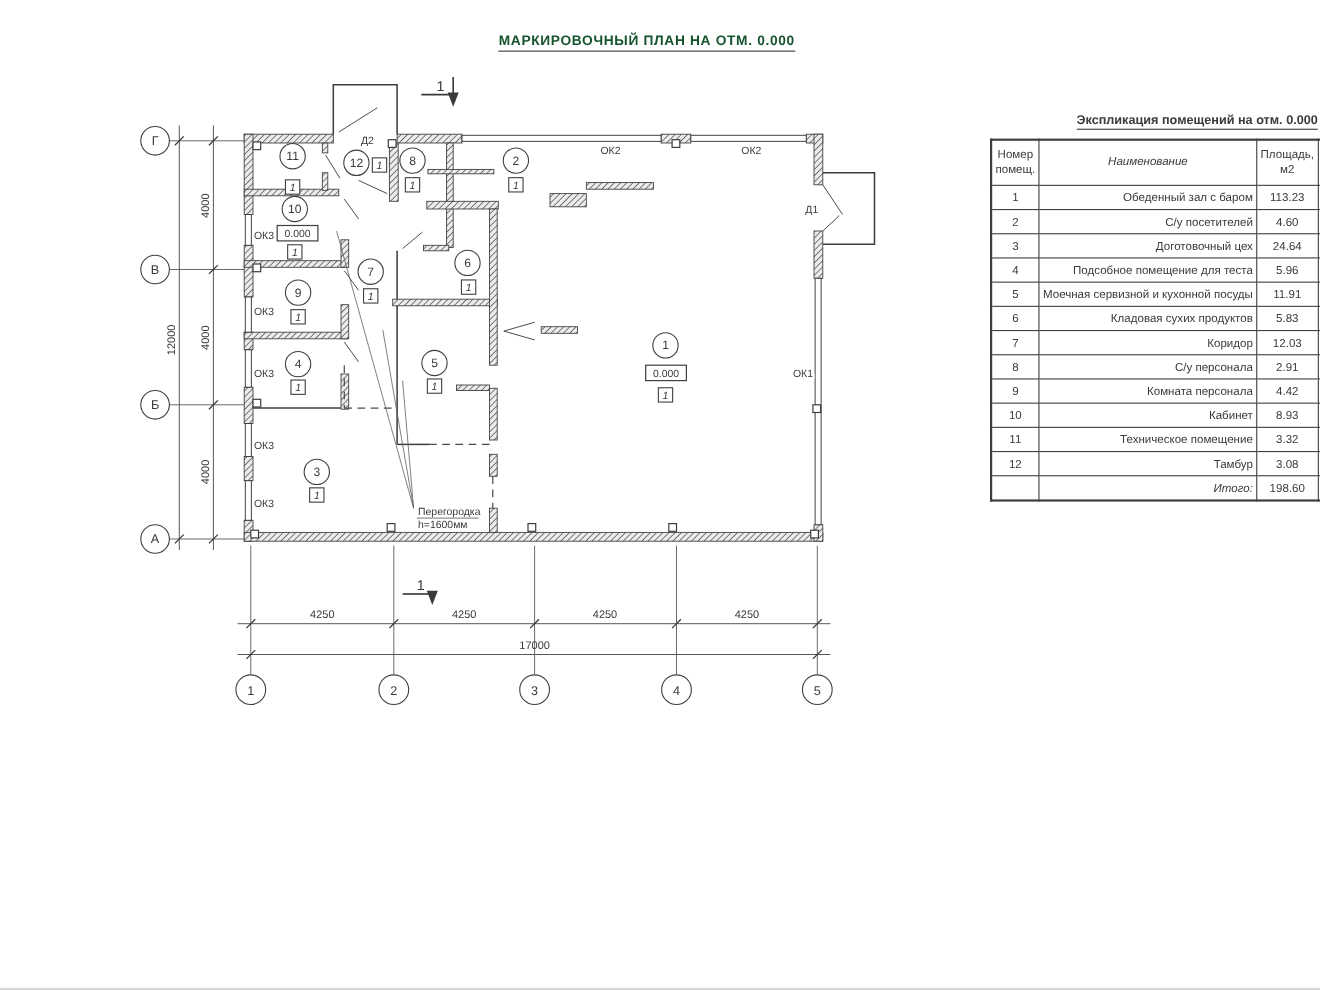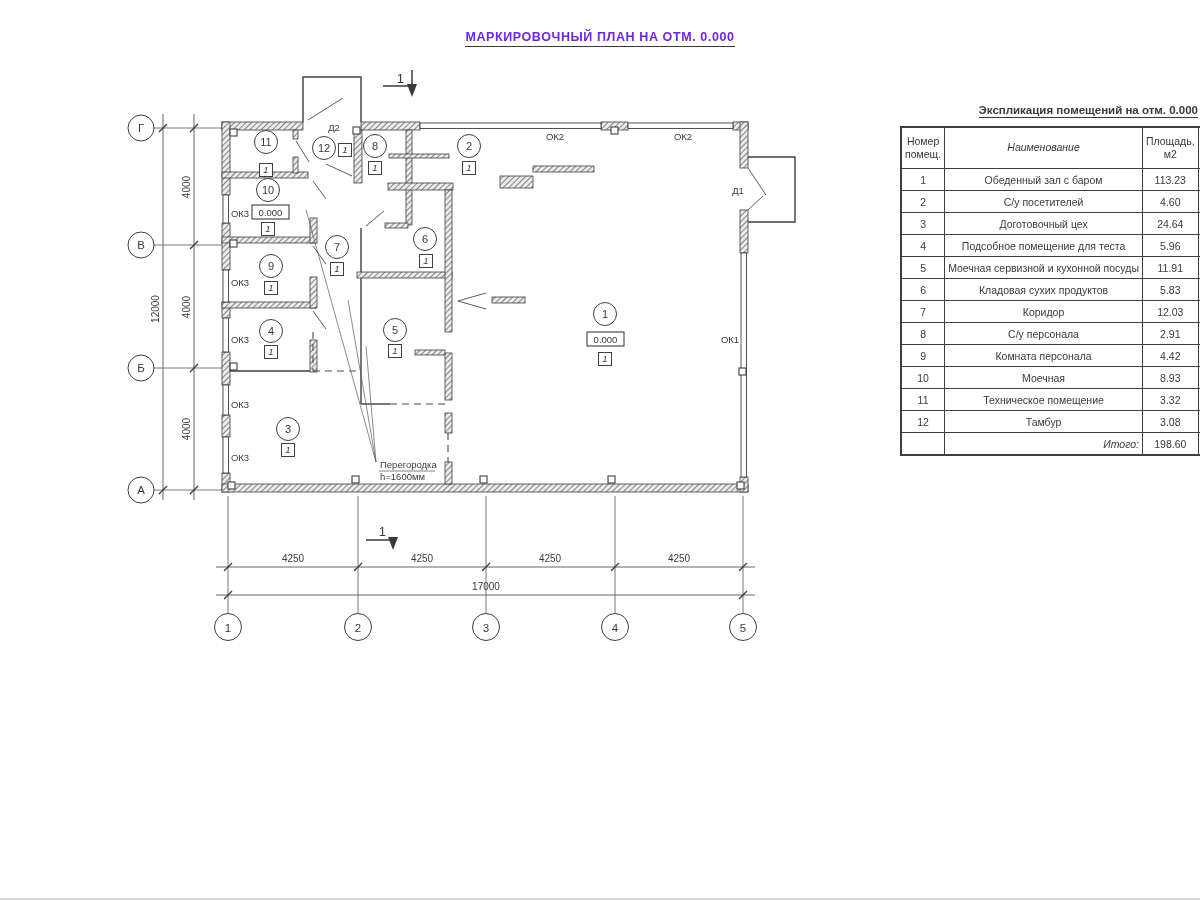--- a/index.html
+++ b/index.html
@@ -1,31 +1,31 @@
 <!DOCTYPE html>
 <html><head>
 <meta charset="utf-8">
 <style>
   html,body{margin:0;padding:0;background:#ffffff;}
   .page{position:relative;width:1200px;height:900px;background:#fff;overflow:hidden;
         font-family:"Liberation Sans", sans-serif;color:#3a3a3a;}
-  .main-title{position:absolute;left:300px;top:30px;width:600px;text-align:center;
-      font-size:12.5px;font-weight:bold;letter-spacing:0.6px;color:#6d28d9;}
+  .main-title{position:absolute;left:288px;top:30px;width:600px;text-align:center;
+      font-size:12.5px;font-weight:bold;letter-spacing:0.6px;color:#14532d;}
   .main-title span{border-bottom:1.3px solid #3a3a3a;padding-bottom:2px;}
   .exp-title{position:absolute;left:898px;top:91px;width:300px;text-align:right;
       font-size:11.5px;font-weight:bold;color:#3a3a3a;margin-top:13px;}
   .exp-title span{border-bottom:1.2px solid #3a3a3a;padding-bottom:1px;}
   .exp-wrap{position:absolute;left:900px;top:126px;}
   table.exp{border-collapse:collapse;table-layout:fixed;background:#fff;}
   table.exp th, table.exp td{border:1.6px solid #3f3f3f;font-size:10.5px;font-weight:normal;
       color:#3a3a3a;padding:0 3px;height:21px;overflow:hidden;white-space:nowrap;}
   table.exp{border:2.4px solid #3f3f3f;}
   table.exp th{text-align:center;line-height:1.25;}
   .c-num{width:36px;text-align:center;}
-  .c-name{width:198px;text-align:center;padding-left:7px;}
+  .c-name{width:198px;text-align:right;padding-left:7px;}
   .c-area{width:44px;text-align:center;}
   .c-cat{width:58px;text-align:left;padding-left:4px;}
   td.total-label{text-align:right;padding-right:7px;font-style:italic;}
   svg{position:absolute;left:0;top:0;}
   svg text{fill:#3a3a3a;font-family:"Liberation Sans", sans-serif;}
   .halo{paint-order:stroke;stroke:#ffffff;stroke-width:3.5px;}
   .bottom-edge{position:absolute;left:0;bottom:0;width:100%;height:2px;background:#d8d8d8;}
 </style>
 </head>
 <body>
@@ -361,21 +361,21 @@
             <td class="c-cat"></td>
           </tr>
           <tr>
             <td class="c-num">9</td>
             <td class="c-name">Комната персонала</td>
             <td class="c-area">4.42</td>
             <td class="c-cat"></td>
           </tr>
           <tr>
             <td class="c-num">10</td>
-            <td class="c-name">Моечная</td>
+            <td class="c-name">Кабинет</td>
             <td class="c-area">8.93</td>
             <td class="c-cat"></td>
           </tr>
           <tr>
             <td class="c-num">11</td>
             <td class="c-name">Техническое помещение</td>
             <td class="c-area">3.32</td>
             <td class="c-cat"></td>
           </tr>
           <tr>

